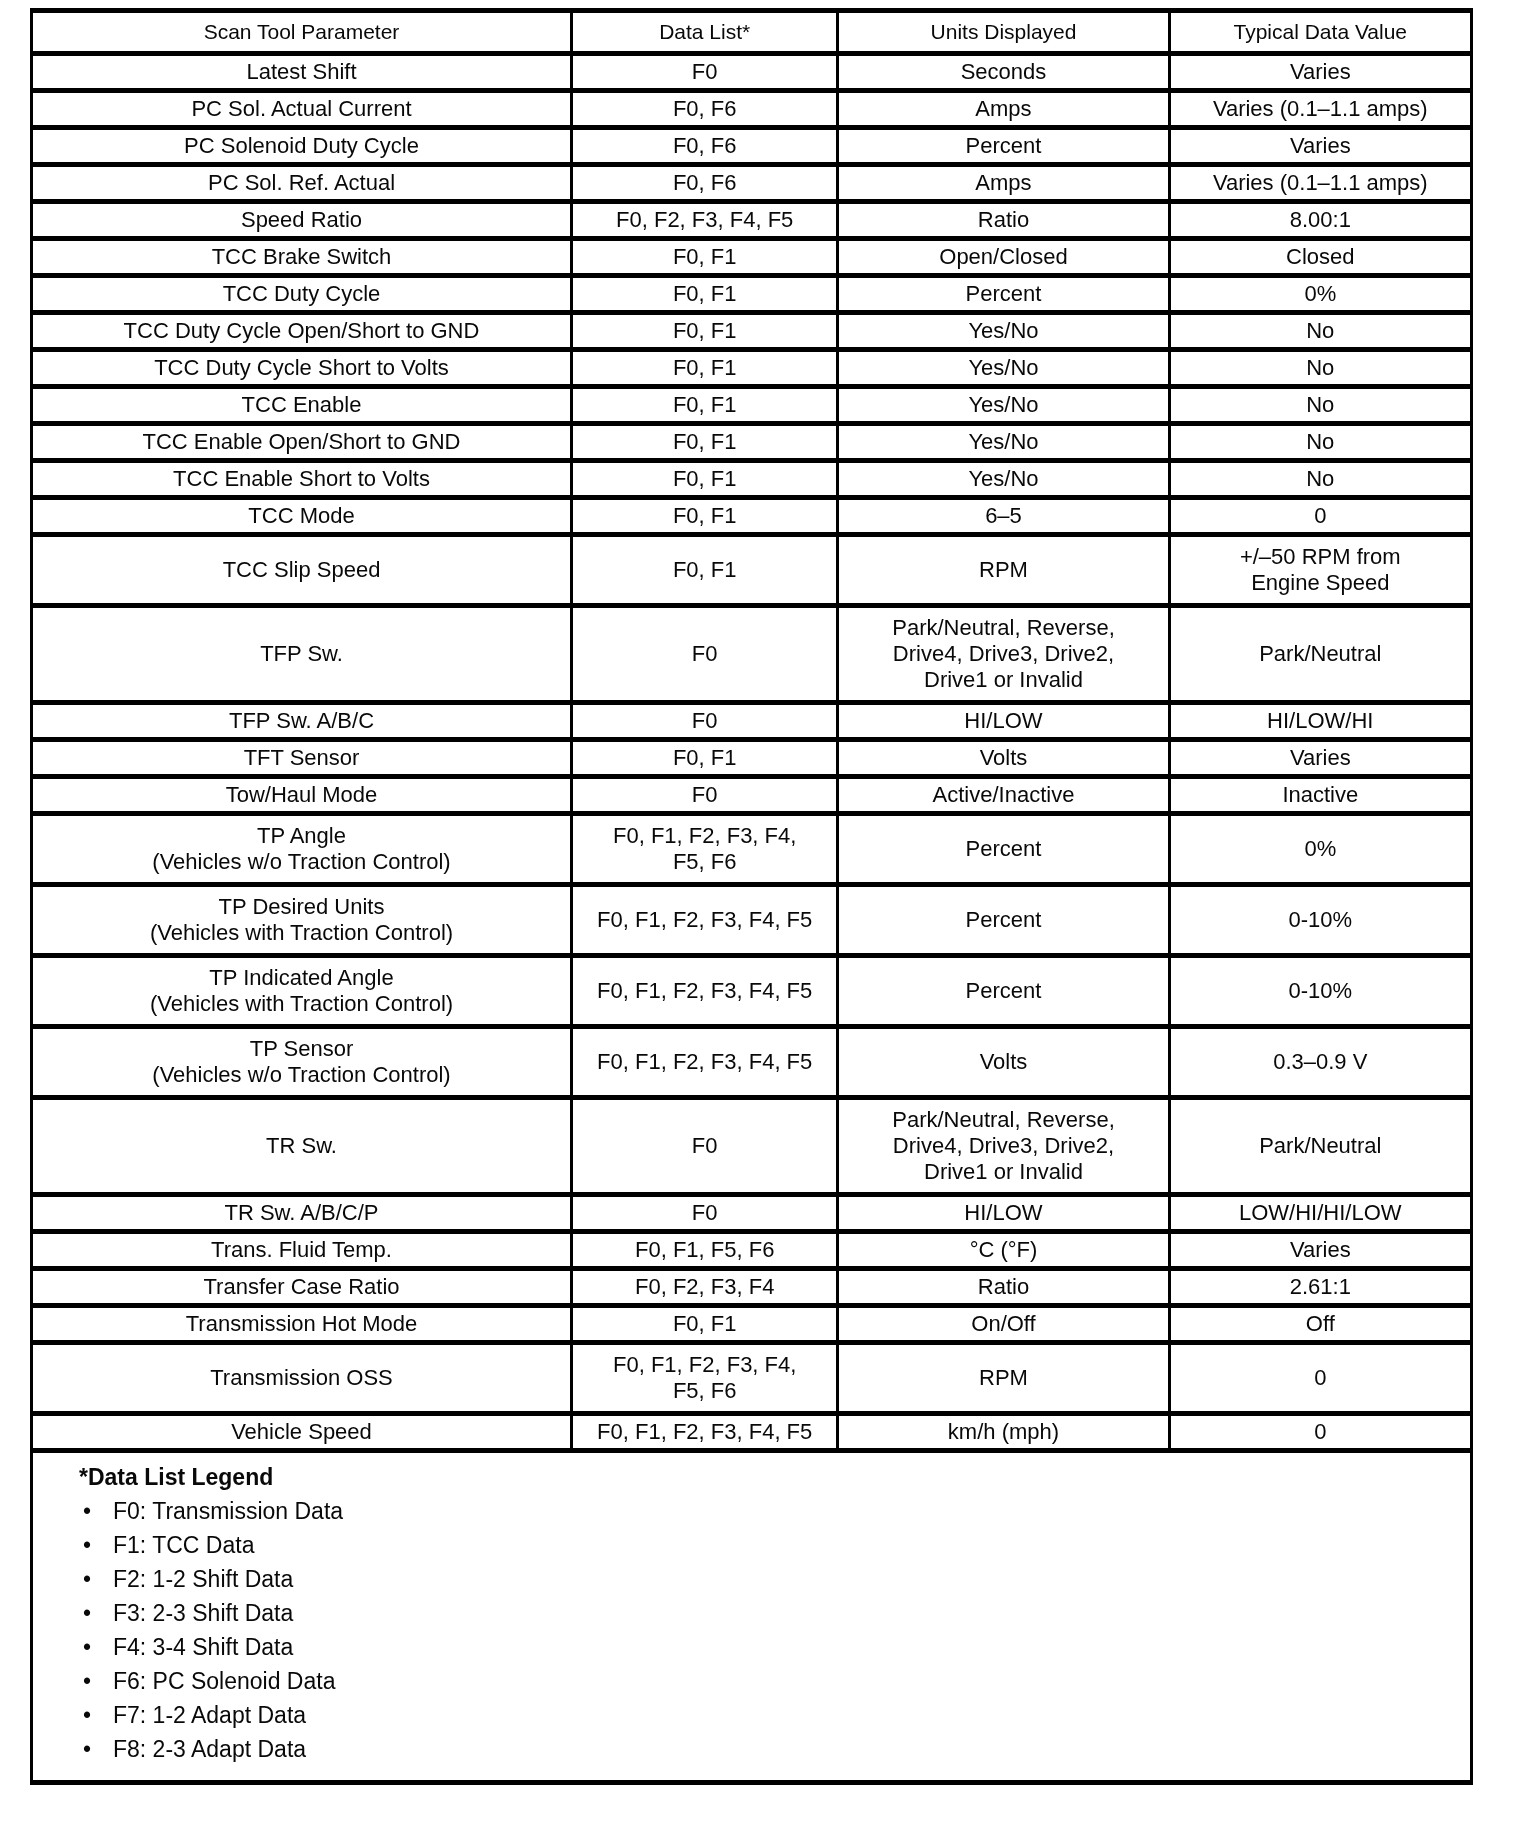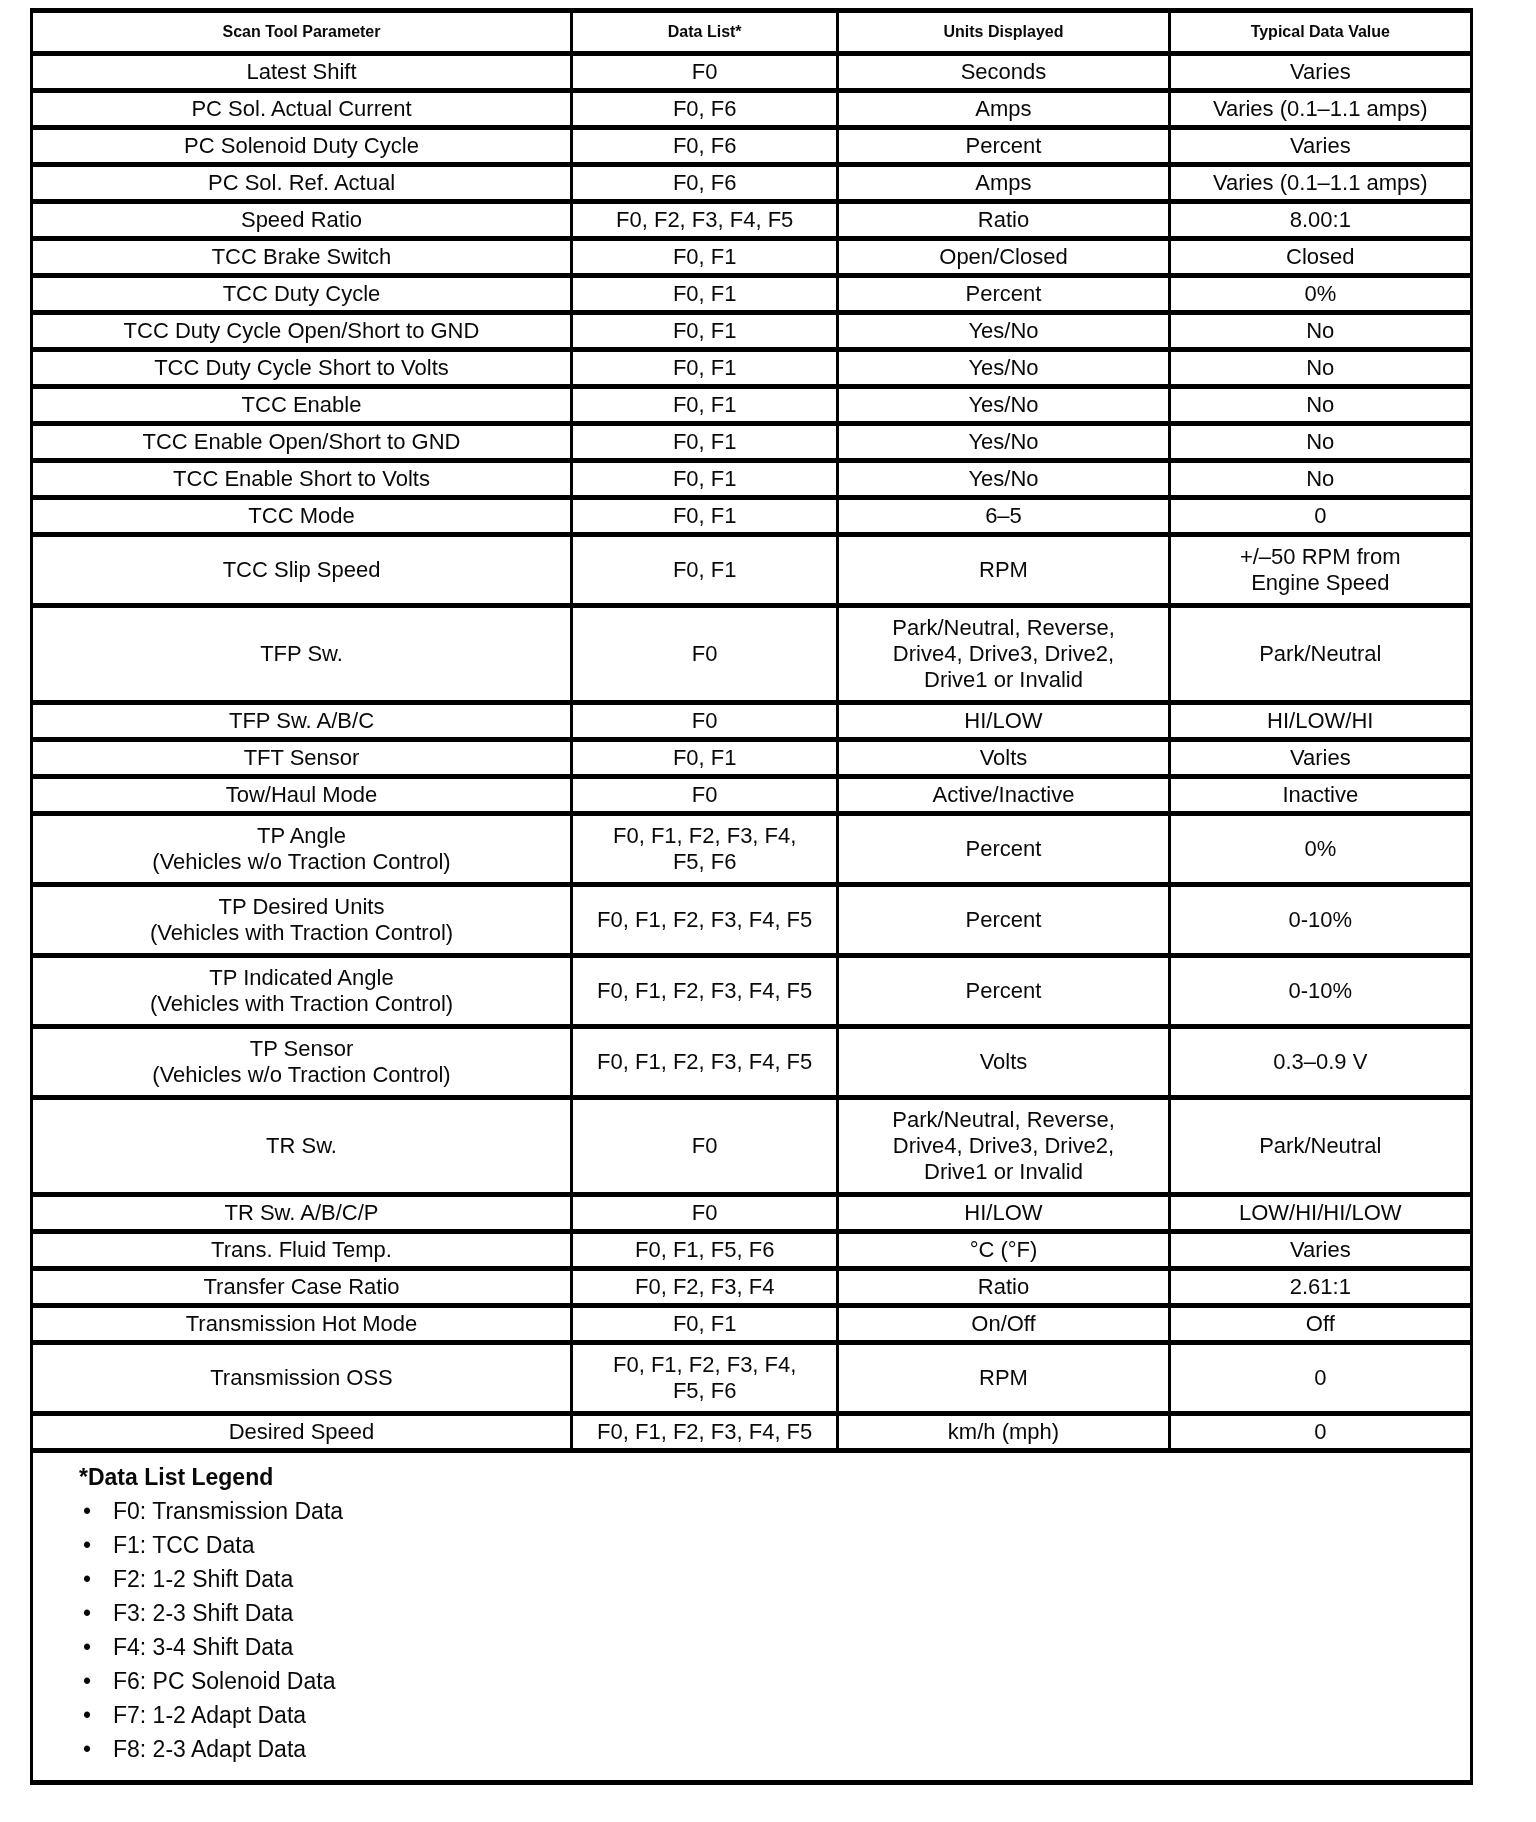--- a/index.html
+++ b/index.html
@@ -29,22 +29,22 @@
     border-bottom-width: 5px;
     text-align: center;
     vertical-align: middle;
     padding: 3px 6px;
     font-size: 22px;
     line-height: 26px;
     white-space: pre-line;
     overflow: hidden;
   }
   table.scan-table th {
-    font-size: 16px;
-    font-weight: bold;
+    font-size: 21px;
+    font-weight: normal;
     padding: 6px 6px;
   }
   table.scan-table tr.multi td {
     padding-top: 7px;
     padding-bottom: 7px;
   }
   .col-param   { width: 37.5%; }
   .col-datalist{ width: 18.5%; }
   .col-units   { width: 23.0%; }
   .col-typical { width: 21.0%; }
@@ -273,21 +273,21 @@
           <td>Off</td>
         </tr>
         <tr class="multi">
           <td>Transmission OSS</td>
           <td>F0, F1, F2, F3, F4,
 F5, F6</td>
           <td>RPM</td>
           <td>0</td>
         </tr>
         <tr>
-          <td>Desired Speed</td>
+          <td>Vehicle Speed</td>
           <td>F0, F1, F2, F3, F4, F5</td>
           <td>km/h (mph)</td>
           <td>0</td>
         </tr>
       </tbody>
   </table>
 
   <div class="legend-box">
     <div class="legend-title">*Data List Legend</div>
     <ul class="legend-list">

